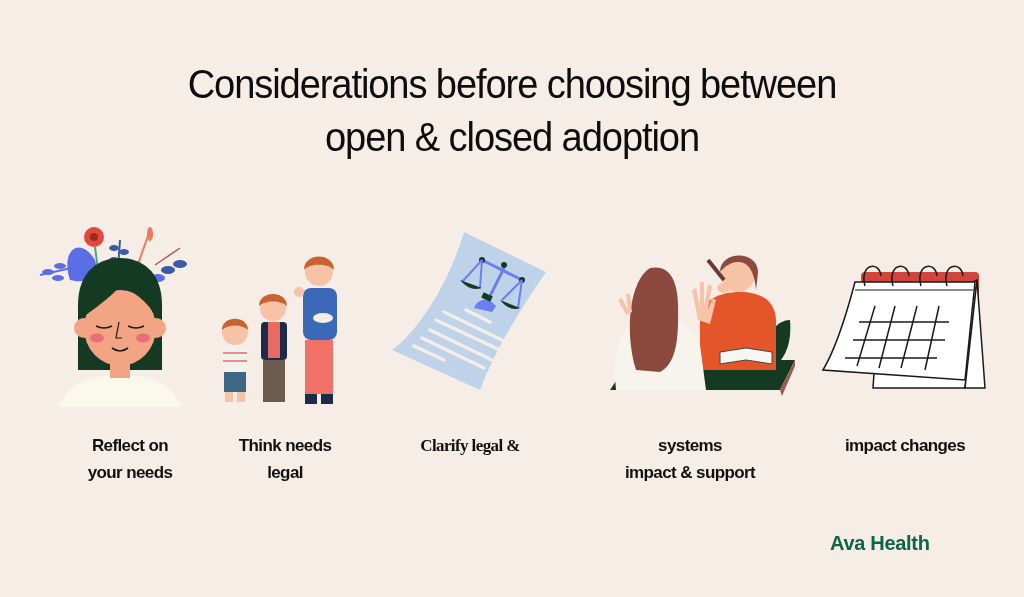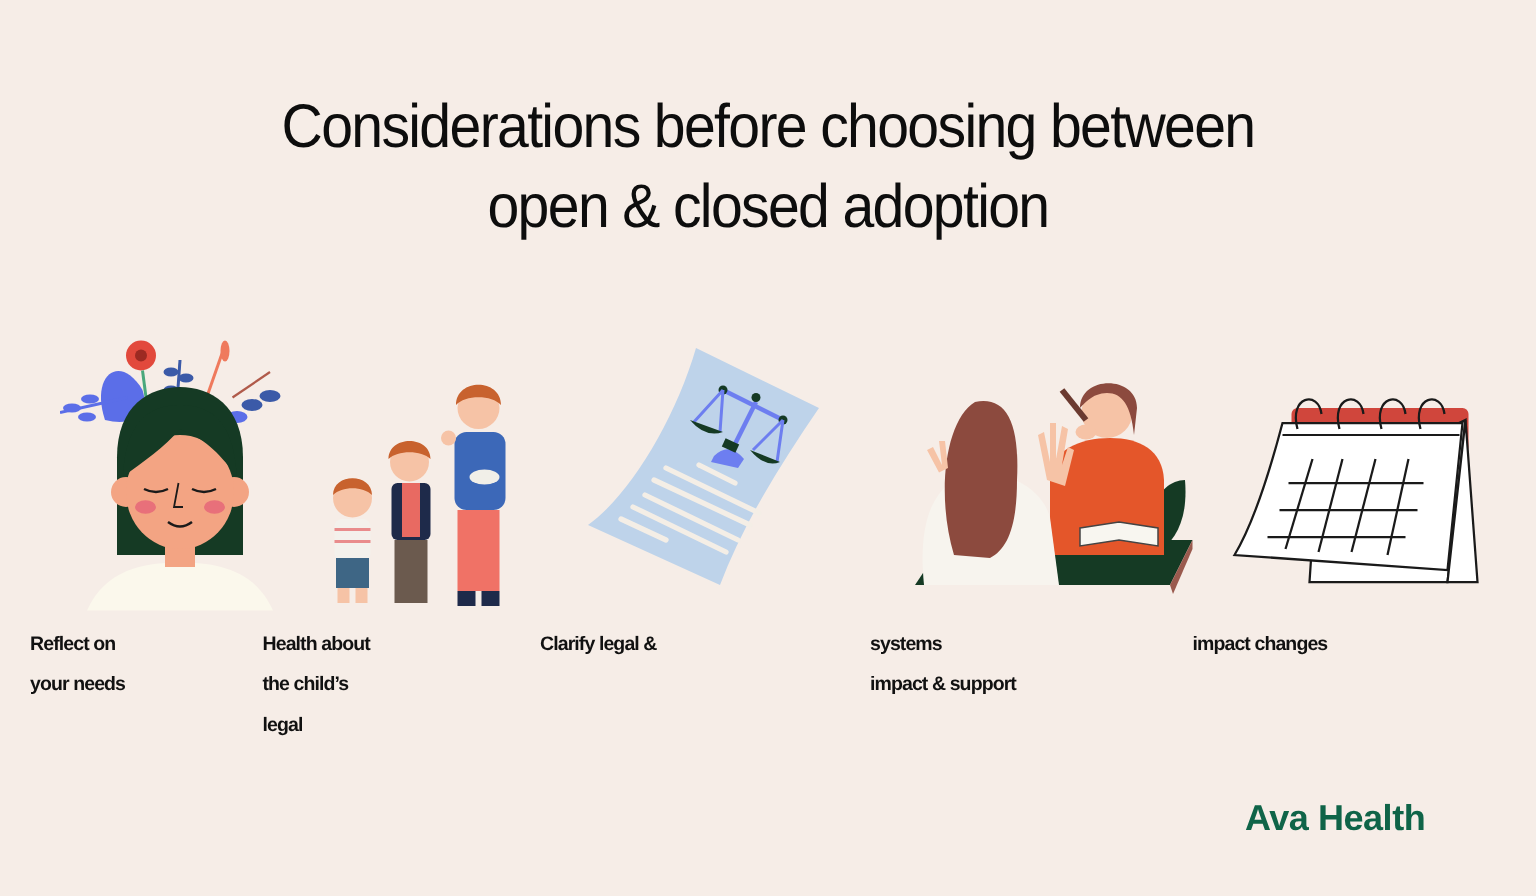--- a/index.html
+++ b/index.html
@@ -14,27 +14,27 @@
     text-align:center; color:#0d0d0d;
     font-family:"Liberation Sans", sans-serif;
     font-size:41px; line-height:53px; letter-spacing:-1.2px;
     transform:scaleX(0.93); transform-origin:center;
   }
   .card {
     position:absolute; top:220px; width:180px; height:280px;
   }
   .card svg { position:absolute; left:0; top:0; }
   .caption {
-    position:absolute; top:195px; left:-20px; width:220px;
-    text-align:left; font-weight:bold; color:#111;
-    font-size:13px; line-height:27px; letter-spacing:-0.6px;
+    position:absolute; top:212px; left:-20px; width:220px;
+    text-align:center; font-weight:bold; color:#111;
+    font-size:17px; line-height:27px; letter-spacing:-0.6px;
   }
   .brand {
     position:absolute; left:830px; top:532px;
-    font-weight:bold; color:#0f6448; font-size:24px; letter-spacing:-0.3px;
+    font-weight:bold; color:#0f6448; font-size:20px; letter-spacing:-0.3px;
   }
 </style>
 </head>
 <body>
 
 <div class="title">
   <div>Considerations before choosing between</div>
   <div>open &amp; closed adoption</div>
 </div>
 
@@ -105,27 +105,26 @@
     <circle cx="124" cy="52" r="14" fill="#f6c3a6"></circle>
     <path d="M109 50 C109 32 139 32 139 50 C133 43 115 43 109 50Z" fill="#c8622e"></path>
     <rect x="108" y="68" width="34" height="52" rx="8" fill="#3c68b8"></rect>
     <ellipse cx="128" cy="98" rx="10" ry="5" fill="#f1efe8"></ellipse>
     <rect x="110" y="120" width="28" height="54" fill="#f07266"></rect>
     <rect x="110" y="174" width="12" height="10" fill="#1e2a4a"></rect>
     <rect x="126" y="174" width="12" height="10" fill="#1e2a4a"></rect>
     <circle cx="104" cy="72" r="5" fill="#f6c3a6"></circle>
   </svg>
   <div class="caption">
-    <div>Health about</div>
-    <div>the child’s</div>
+    <div>Think needs</div>
     <div>legal</div>
   </div>
 </div>
 
-<div class="card" style="left:380px;">
+<div class="card" style="left:380px;font-family:Liberation Serif, serif;">
   <svg width="180" height="180" viewBox="0 0 180 180">
     <path d="M84 12 L166 52 C140 90 115 130 100 170 L12 130 C40 110 70 60 84 12Z" fill="#bed3ea"></path>
 
     <line x1="102" y1="40" x2="142" y2="60" stroke="#6d7ef0" stroke-width="3"></line>
     <line x1="124" y1="48" x2="108" y2="80" stroke="#6d7ef0" stroke-width="3"></line>
     <circle cx="102" cy="40" r="3" fill="#153a24"></circle>
     <circle cx="124" cy="45" r="3" fill="#153a24"></circle>
     <circle cx="142" cy="60" r="3" fill="#153a24"></circle>
     <path d="M102 40 L82 62 M102 40 L100 68" stroke="#6d7ef0" stroke-width="2"></path>
     <path d="M80 60 Q90 72 102 68Z" fill="#153a24"></path>

